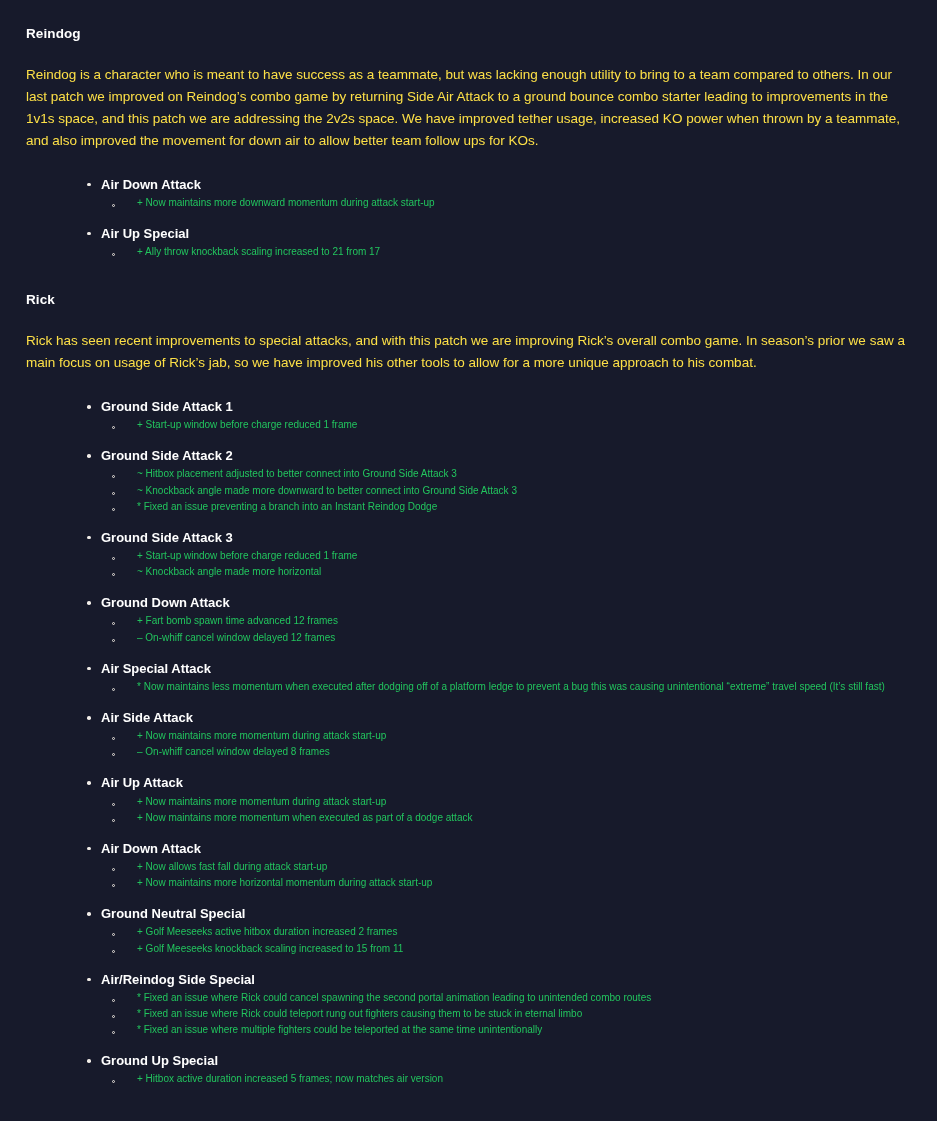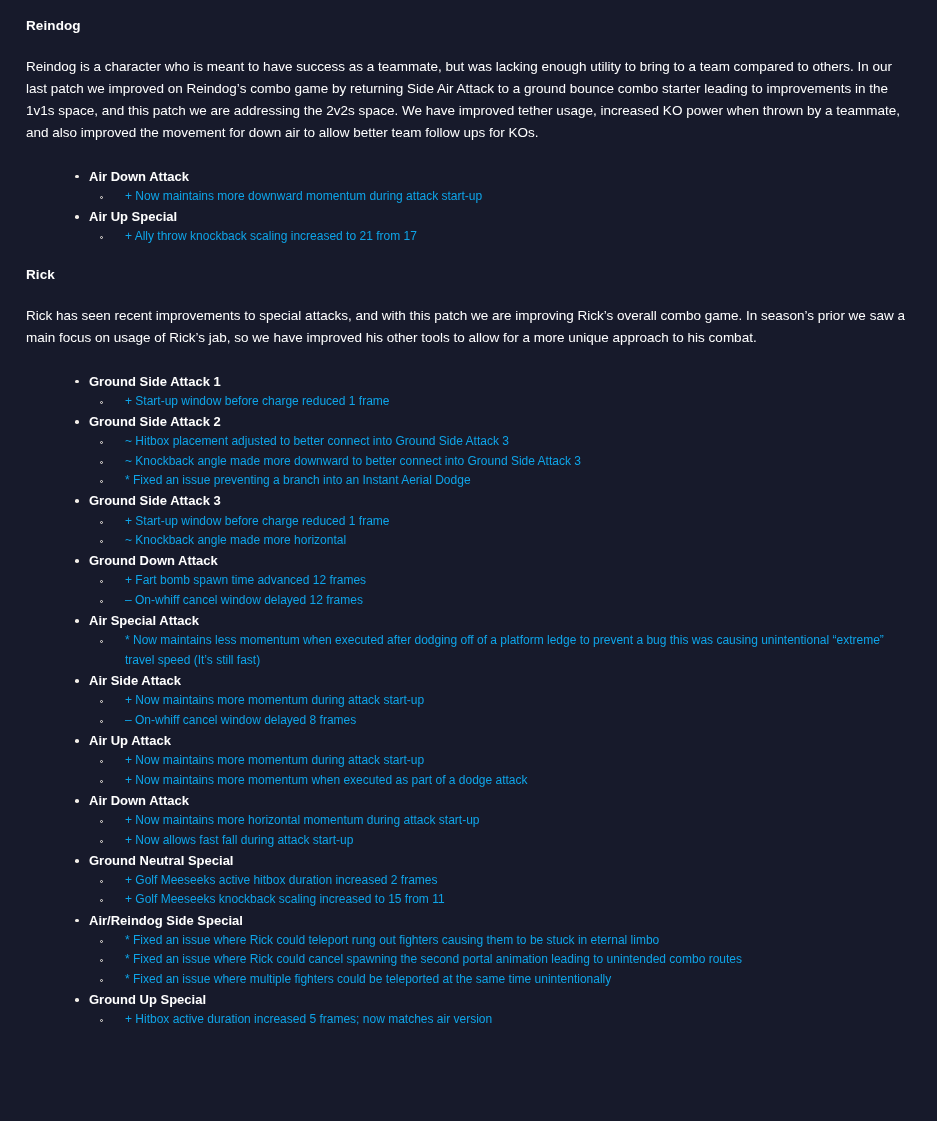--- a/index.html
+++ b/index.html
@@ -12,51 +12,51 @@
     width: 937px;
     min-height: 1121px;
     font-family: "Liberation Sans", sans-serif;
     color: #f2eee8;
     -webkit-font-smoothing: antialiased;
   }
   .page {
     width: 937px;
     min-height: 1121px;
     box-sizing: border-box;
-    padding: 8px 26px 0 26px;
+    padding: 16px 26px 0 26px;
     background: #171a2b;
   }
   .section { margin: 0; }
 
   .char-heading {
     font-size: 13.5px;
     font-weight: bold;
     line-height: 1.5;
     margin: 0;
     padding: 8px 0 0 0;
     color: #ffffff;
     letter-spacing: 0.1px;
   }
   .intro {
     font-size: 13.5px;
     line-height: 1.62;
     margin: 20px 0 0 0;
     max-width: 886px;
-    color: #ffffff;
+    color: #fde047;
     text-align: left;
   }
   ul.lvl1 {
     list-style: none;
     margin: 22px 0 0 0;
     padding: 0;
   }
   ul.lvl1 > li.move {
     position: relative;
     padding-left: 63px;
-    margin: 0;
+    margin: 12px;
   }
   ul.lvl1 > li.move > .move-name {
     display: block;
     font-size: 13px;
     font-weight: bold;
     line-height: 1.62;
     color: #ffffff;
     position: relative;
     padding: 0;
   }
@@ -71,23 +71,23 @@
     background: #f2eee8;
   }
   ul.lvl2 {
     list-style: none;
     margin: 0;
     padding: 0;
   }
   ul.lvl2 > li.change {
     position: relative;
     padding-left: 36px;
-    font-size: 12px;
+    font-size: 10px;
     line-height: 1.62;
-    color: #0ea5e9;
+    color: #22c55e;
     max-width: 830px;
   }
   ul.lvl2 > li.change::before {
     content: "";
     position: absolute;
     left: 11px;
     top: 9px;
     width: 3px;
     height: 3px;
     border-radius: 50%;
@@ -130,21 +130,21 @@
             <span class="move-name">Ground Side Attack 1</span>
             <ul class="lvl2">
               <li class="change">+ Start-up window before charge reduced 1 frame</li>
             </ul>
           </li>
           <li class="move">
             <span class="move-name">Ground Side Attack 2</span>
             <ul class="lvl2">
               <li class="change">~ Hitbox placement adjusted to better connect into Ground Side Attack 3</li>
               <li class="change">~ Knockback angle made more downward to better connect into Ground Side Attack 3</li>
-              <li class="change">*  Fixed an issue preventing a branch into an Instant Aerial Dodge</li>
+              <li class="change">*  Fixed an issue preventing a branch into an Instant Reindog Dodge</li>
             </ul>
           </li>
           <li class="move">
             <span class="move-name">Ground Side Attack 3</span>
             <ul class="lvl2">
               <li class="change">+ Start-up window before charge reduced 1 frame</li>
               <li class="change">~ Knockback angle made more horizontal</li>
             </ul>
           </li>
           <li class="move">
@@ -170,36 +170,36 @@
           <li class="move">
             <span class="move-name">Air Up Attack</span>
             <ul class="lvl2">
               <li class="change">+ Now maintains more momentum during attack start-up</li>
               <li class="change">+ Now maintains more momentum when executed as part of a dodge attack</li>
             </ul>
           </li>
           <li class="move">
             <span class="move-name">Air Down Attack</span>
             <ul class="lvl2">
+              <li class="change">+ Now allows fast fall during attack start-up</li>
               <li class="change">+ Now maintains more horizontal momentum during attack start-up</li>
-              <li class="change">+ Now allows fast fall during attack start-up</li>
             </ul>
           </li>
           <li class="move">
             <span class="move-name">Ground Neutral Special</span>
             <ul class="lvl2">
               <li class="change">+ Golf Meeseeks active hitbox duration increased 2 frames</li>
               <li class="change">+ Golf Meeseeks knockback scaling increased to 15 from 11</li>
             </ul>
           </li>
           <li class="move">
             <span class="move-name">Air/Reindog Side Special</span>
             <ul class="lvl2">
+              <li class="change">* Fixed an issue where Rick could cancel spawning the second portal animation leading to unintended combo routes</li>
               <li class="change">* Fixed an issue where Rick could teleport rung out fighters causing them to be stuck in eternal limbo</li>
-              <li class="change">* Fixed an issue where Rick could cancel spawning the second portal animation leading to unintended combo routes</li>
               <li class="change">* Fixed an issue where multiple fighters could be teleported at the same time unintentionally</li>
             </ul>
           </li>
           <li class="move">
             <span class="move-name">Ground Up Special</span>
             <ul class="lvl2">
               <li class="change">+ Hitbox active duration increased 5 frames; now matches air version</li>
             </ul>
           </li>
         </ul>

